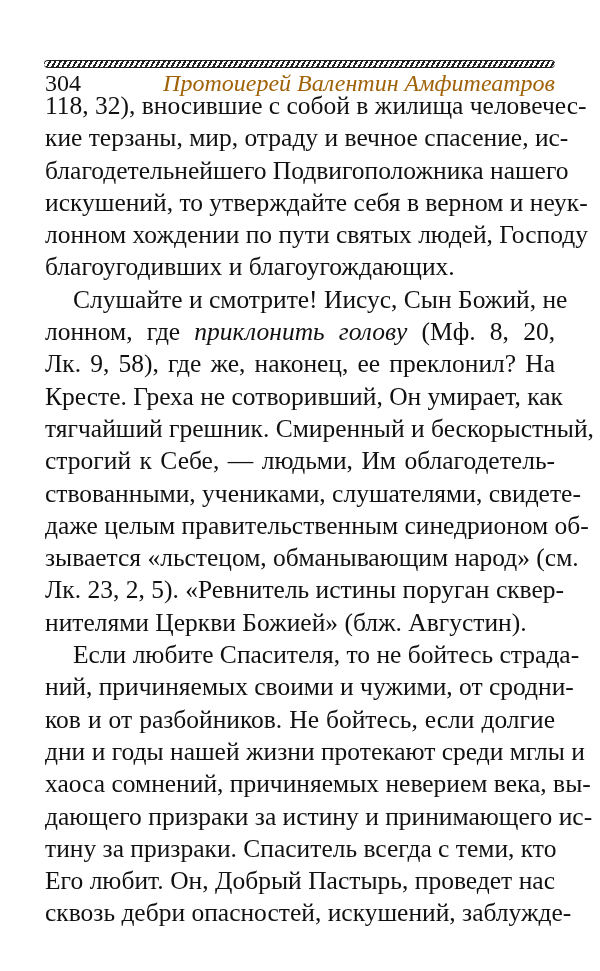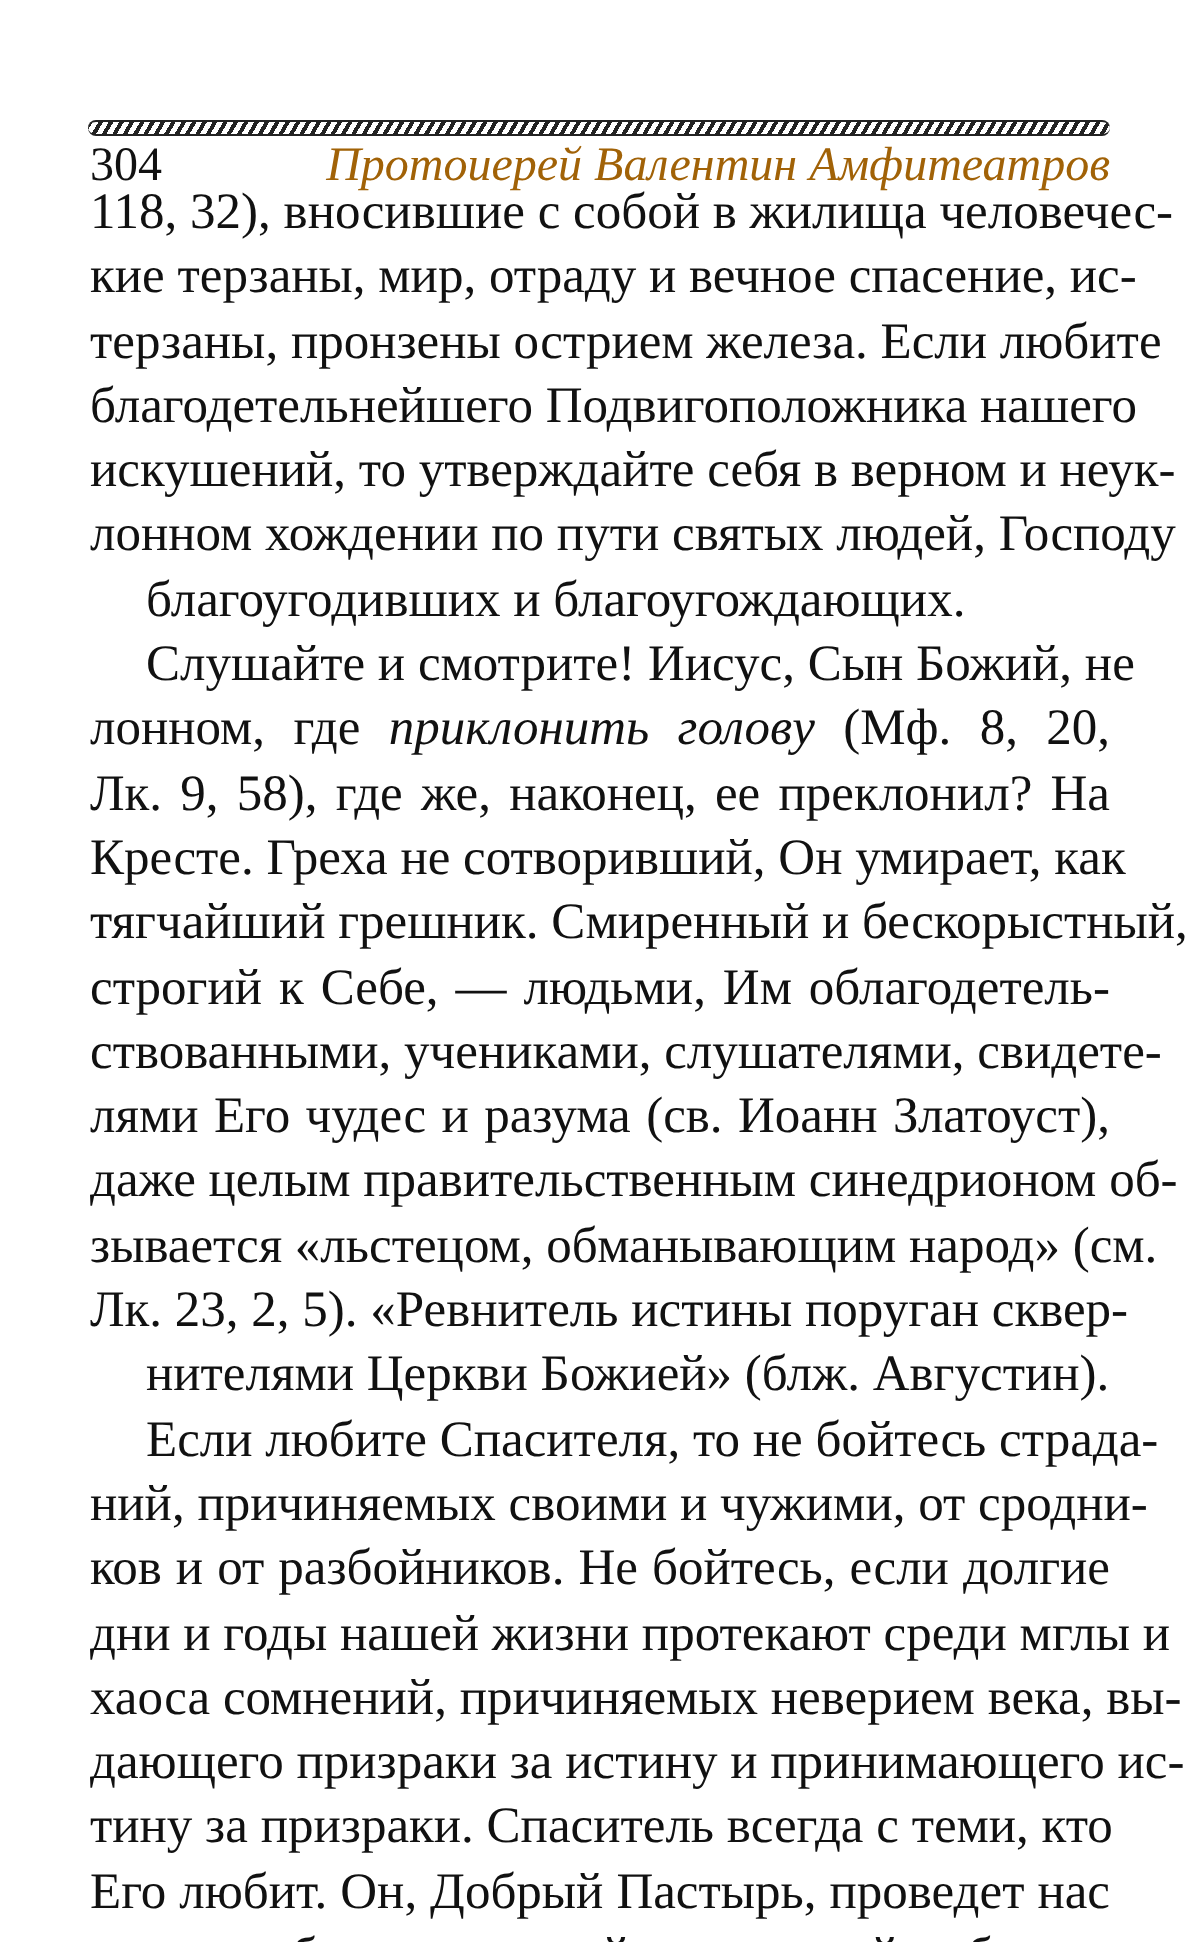--- a/index.html
+++ b/index.html
@@ -7,50 +7,48 @@
   .page { position: absolute; left: 0; top: 0; width: 600px; height: 971px; }
   .header { position: absolute; left: 45px; top: 22px; width: 510px; height: 30px; margin-top: 44px; }
   .page-number { position: absolute; left: 0; top: 4px; font-family: "Liberation Serif", serif; font-size: 24px; color: #111; }
   .running-title { position: absolute; right: 0; top: 4px; font-family: "Liberation Serif", serif; font-style: italic; font-size: 24px; color: #a16207; white-space: nowrap; }
   .rope-rule { position: absolute; left: 44px; top: 60px; width: 511px; height: 8px;
     background:
       repeating-linear-gradient(120deg, #222 0px, #222 2px, #fff 2px, #fff 4.5px);
     border-top: 1px solid #222; border-bottom: 1px solid #222; border-radius: 4px; box-sizing: border-box; }
   .body-text { position: absolute; left: 45px; top: 90px; width: 510px; font-family: "Liberation Serif", serif; font-size: 25.5px; line-height: 32.3px; color: #111; }
   .line { display: block; white-space: nowrap; text-align: justify; text-align-last: justify; height: 32.3px; }
-  .line.last { text-align-last: left; margin-left: 28px; }
+  .line.last { text-align-last: left; }
   .line.indent { padding-left: 28px; }
   .it { font-style: italic; }
 </style>
 </head>
 <body>
 
 <div class="page">
   <div class="header">
     <span class="page-number">304</span>
     <span class="running-title">Протоиерей Валентин Амфитеатров</span>
   </div>
   <div class="rope-rule"></div>
 
   <div class="body-text">
     <span class="line">118, 32), вносившие с собой в жилища человечес-</span>
     <span class="line">кие терзаны, мир, отраду и вечное спасение, ис-</span>
-    <span class="line">терзаны, пронзены острием железа. Если любите</span>
     <span class="line">благодетельнейшего Подвигоположника нашего</span>
     <span class="line">искушений, то утверждайте себя в верном и неук-</span>
     <span class="line">лонном хождении по пути святых людей, Господу</span>
     <span class="line last">благоугодивших и благоугождающих.</span>
     <span class="line indent">Слушайте и смотрите! Иисус, Сын Божий, не</span>
     <span class="line"><span>лонном, где </span><span class="it">приклонить голову</span><span> (Мф. 8, 20,</span></span>
     <span class="line">Лк. 9, 58), где же, наконец, ее преклонил? На</span>
     <span class="line">Кресте. Греха не сотворивший, Он умирает, как</span>
     <span class="line">тягчайший грешник. Смиренный и бескорыстный,</span>
     <span class="line">строгий к Себе, — людьми, Им облагодетель-</span>
     <span class="line">ствованными, учениками, слушателями, свидете-</span>
-    <span class="line">лями Его чудес и разума (св. Иоанн Златоуст),</span>
     <span class="line">даже целым правительственным синедрионом об-</span>
     <span class="line">зывается «льстецом, обманывающим народ» (см.</span>
     <span class="line">Лк. 23, 2, 5). «Ревнитель истины поруган сквер-</span>
     <span class="line last">нителями Церкви Божией» (блж. Августин).</span>
     <span class="line indent">Если любите Спасителя, то не бойтесь страда-</span>
     <span class="line">ний, причиняемых своими и чужими, от сродни-</span>
     <span class="line">ков и от разбойников. Не бойтесь, если долгие</span>
     <span class="line">дни и годы нашей жизни протекают среди мглы и</span>
     <span class="line">хаоса сомнений, причиняемых неверием века, вы-</span>
     <span class="line">дающего призраки за истину и принимающего ис-</span>

